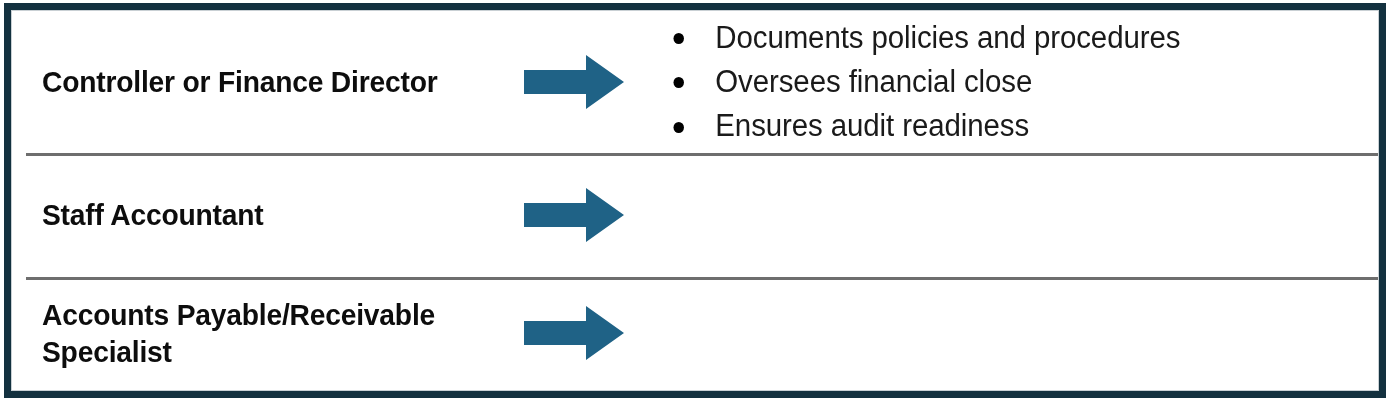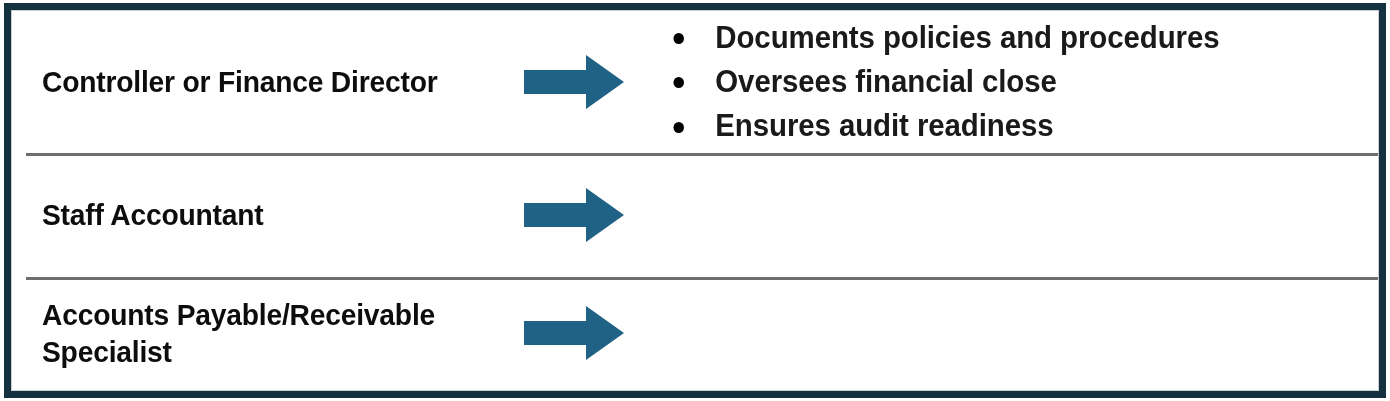--- a/index.html
+++ b/index.html
@@ -112,21 +112,20 @@
     width: 100px;
     height: 58px;
   }
 
   
   .bullets-cell {
     position: relative;
     box-sizing: border-box;
     flex: 1 1 auto;
     padding-left: 12px;
-    font-weight: bold;
   }
   ul.bullet-list {
     list-style: none;
     margin: 0;
     padding: 0;
   }
   ul.bullet-list li {
     position: relative;
     padding-left: 54px;
     font-family: "Liberation Sans Narrow", "Liberation Sans", sans-serif;

